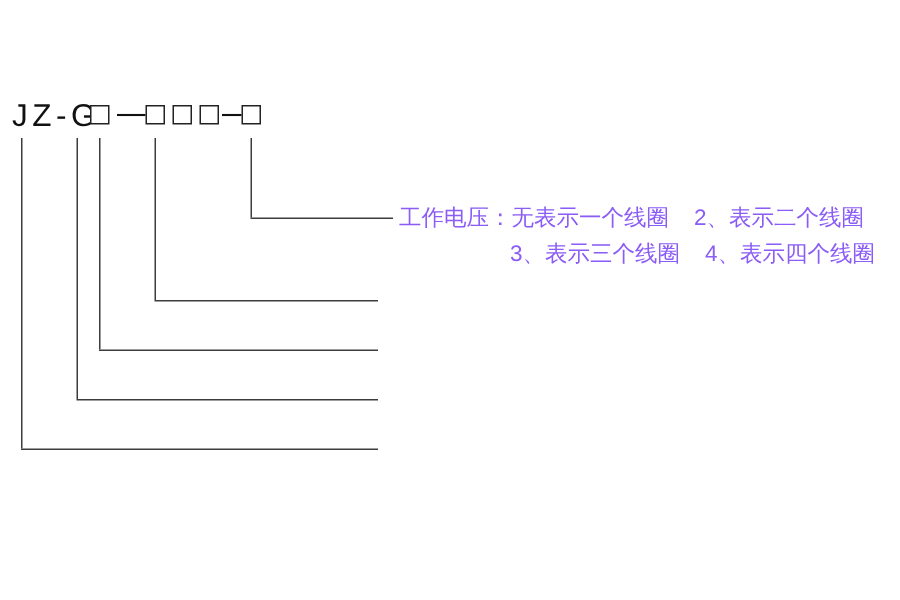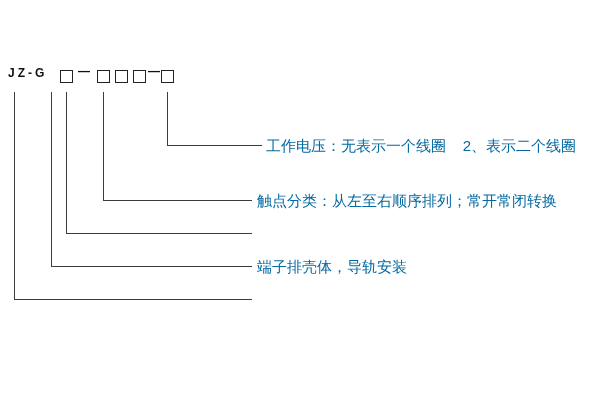--- a/index.html
+++ b/index.html
@@ -13,24 +13,24 @@
     width: 600px;
     height: 400px;
     background: #ffffff;
     overflow: hidden;
   }
 
   
   .model-part {
     position: absolute;
     top: 66px;
-    font-size: 12px;
+    font-size: 21px;
     letter-spacing: 3px;
     color: #111;
-    font-weight: 700;
+    font-weight: 400;
     white-space: pre;
   }
   .mc-series { left: 8px; }
   .mc-dash1  { left: 78px;  top: 64px; }
   .mc-dash2  { left: 148px; top: 64px; }
   .mbox {
     position: absolute;
     top: 70px;
     width: 13px;
     height: 13px;
@@ -57,21 +57,21 @@
   .h-contact { left: 103px; top: 200px; width: 149px; }
   .h-fn      { left: 66px;  top: 233px; width: 186px; }
   .h-shell   { left: 51px;  top: 266px; width: 201px; }
   .h-relay   { left: 14px;  top: 299px; width: 238px; }
 
   
   .label {
     position: absolute;
     font-size: 15px;
     line-height: 17px;
-    color: #0369a1;
+    color: #8b5cf6;
     white-space: pre;
   }
   .l-wv1     { left: 266px; top: 137px; }
   .l-wv2     { left: 340px; top: 161px; }
   .l-contact { left: 257px; top: 192px; }
   .l-fn      { left: 257px; top: 225px; }
   .l-shell   { left: 257px; top: 258px; }
   .l-relay   { left: 257px; top: 291px; }
 </style>
 </head>
@@ -99,16 +99,15 @@
   <div class="vline v-shell"></div>
   <div class="vline v-relay"></div>
 
   <div class="hline h-wv"></div>
   <div class="hline h-contact"></div>
   <div class="hline h-fn"></div>
   <div class="hline h-shell"></div>
   <div class="hline h-relay"></div>
 
   <div class="label l-wv1">工作电压：无表示一个线圈    2、表示二个线圈</div>
-  <div class="label l-contact">触点分类：从左至右顺序排列；常开常闭转换</div>
-  <div class="label l-shell">端子排壳体，导轨安装</div>
+  <div class="label l-wv2">3、表示三个线圈    4、表示四个线圈</div>
 
 </div>
 
 </body></html>

